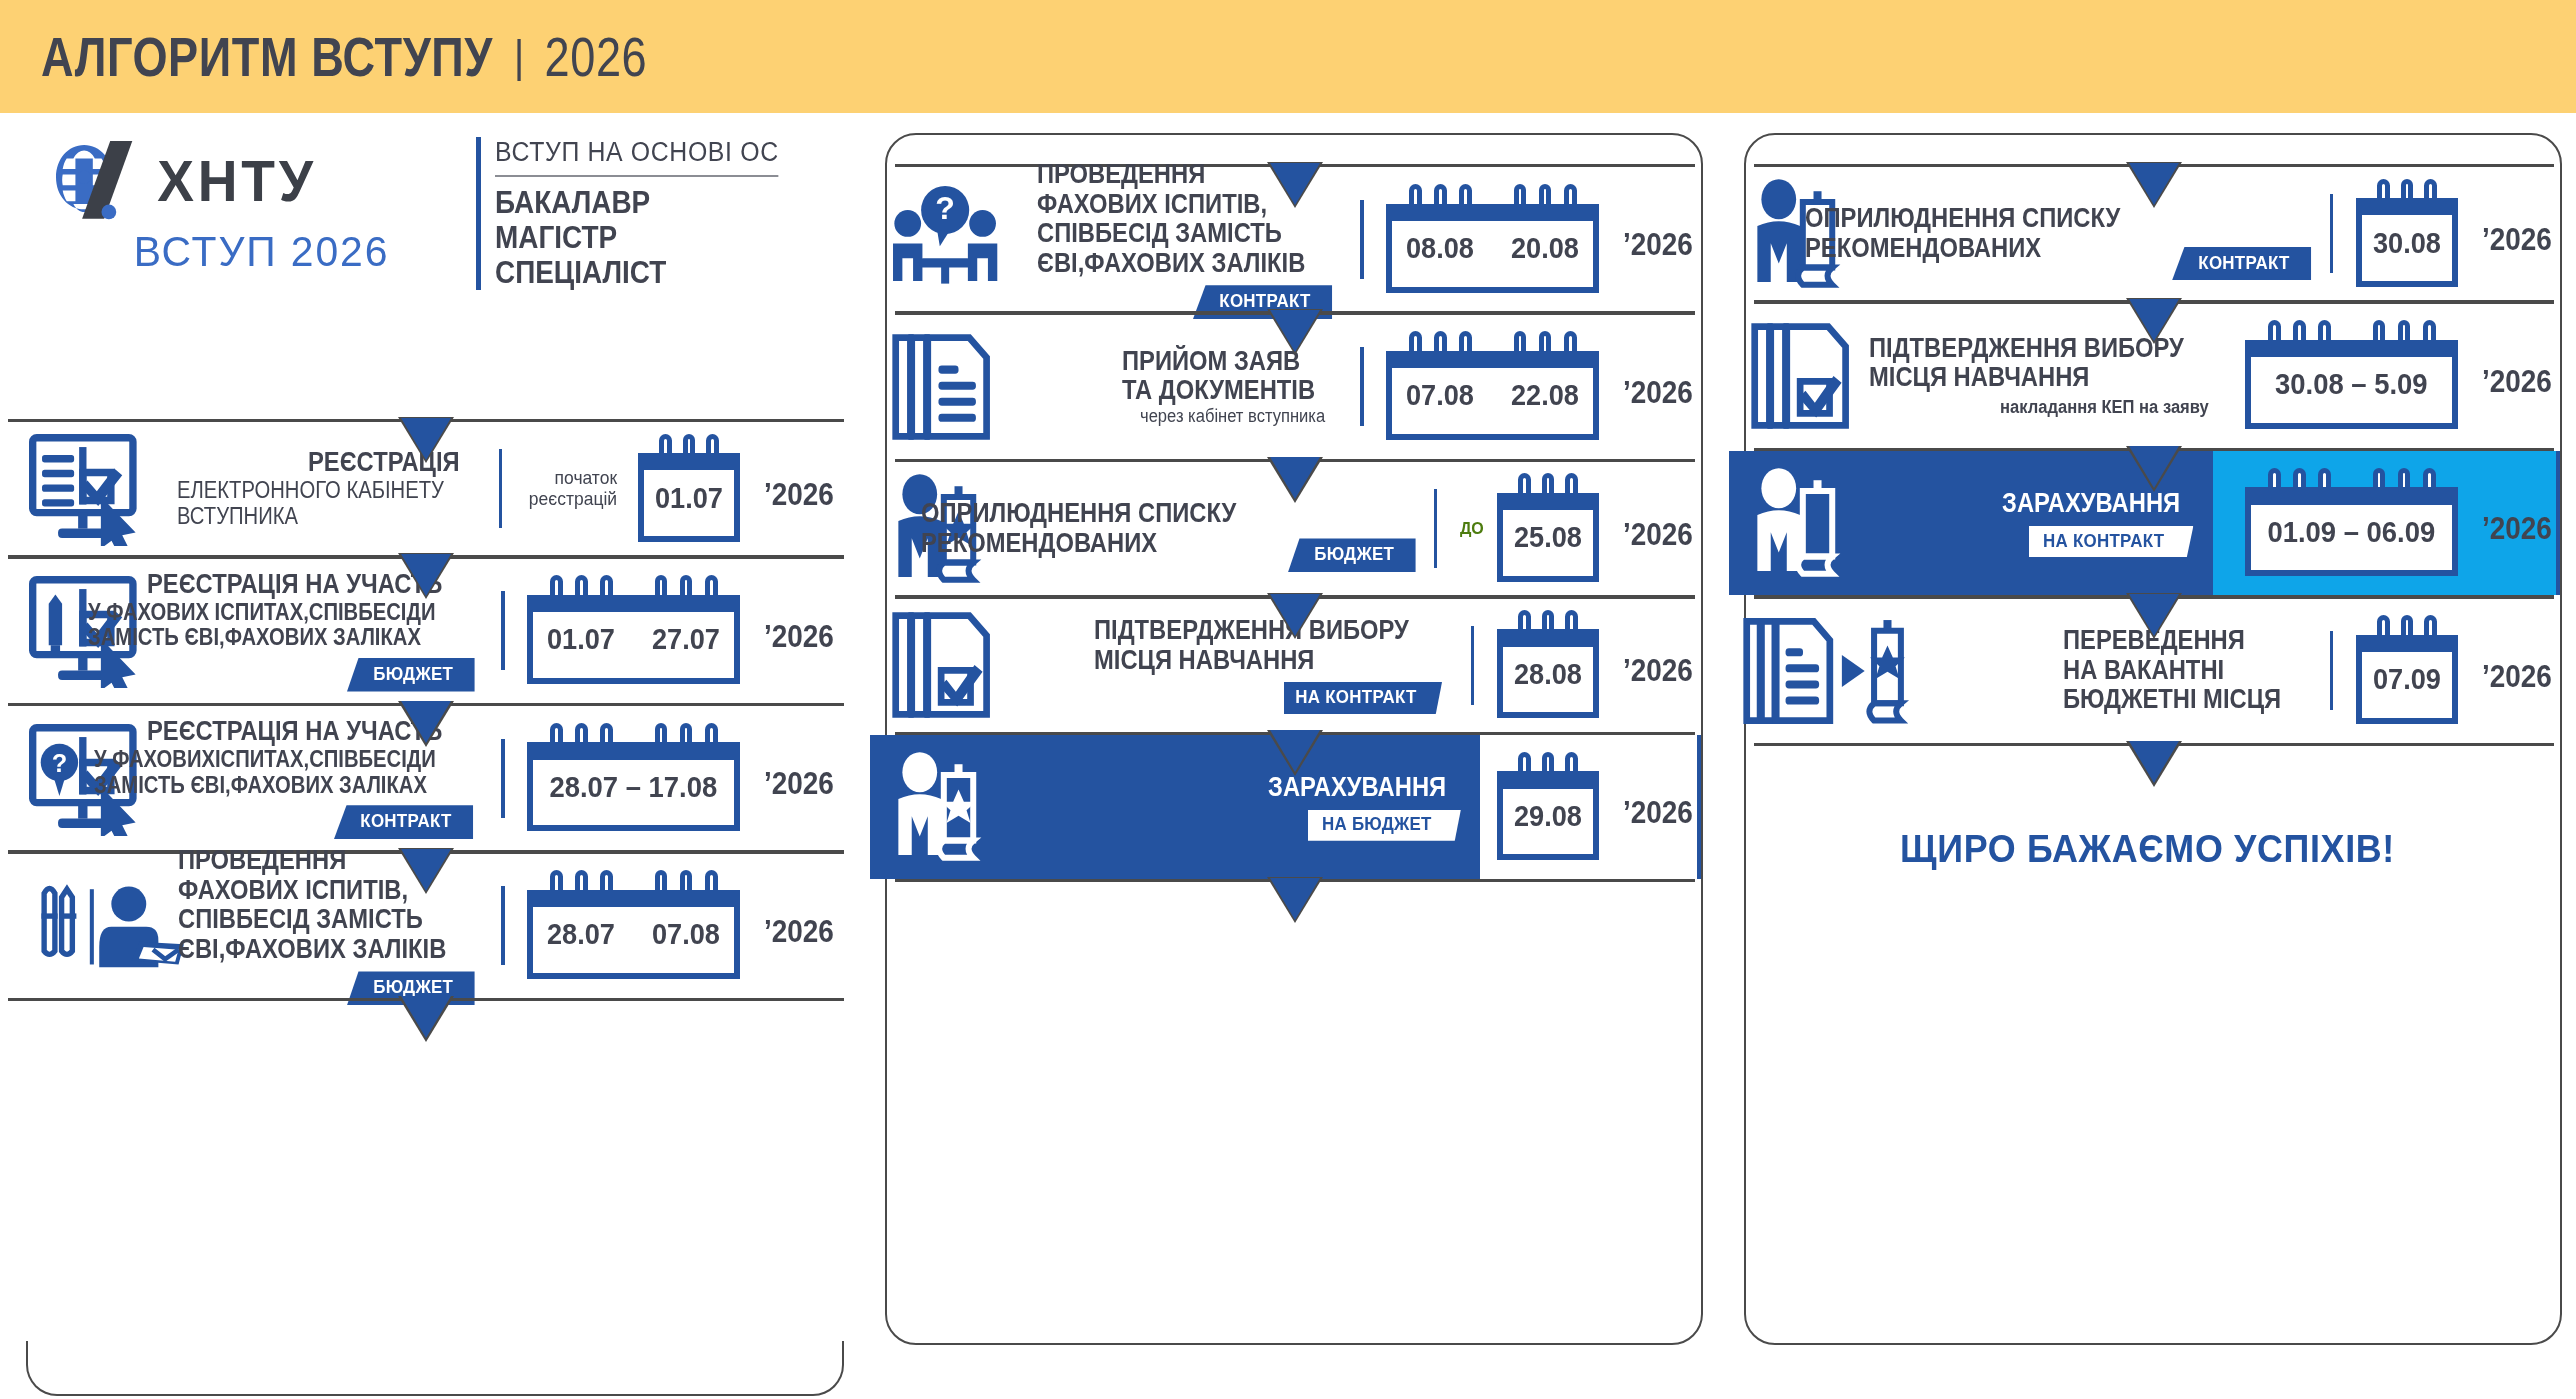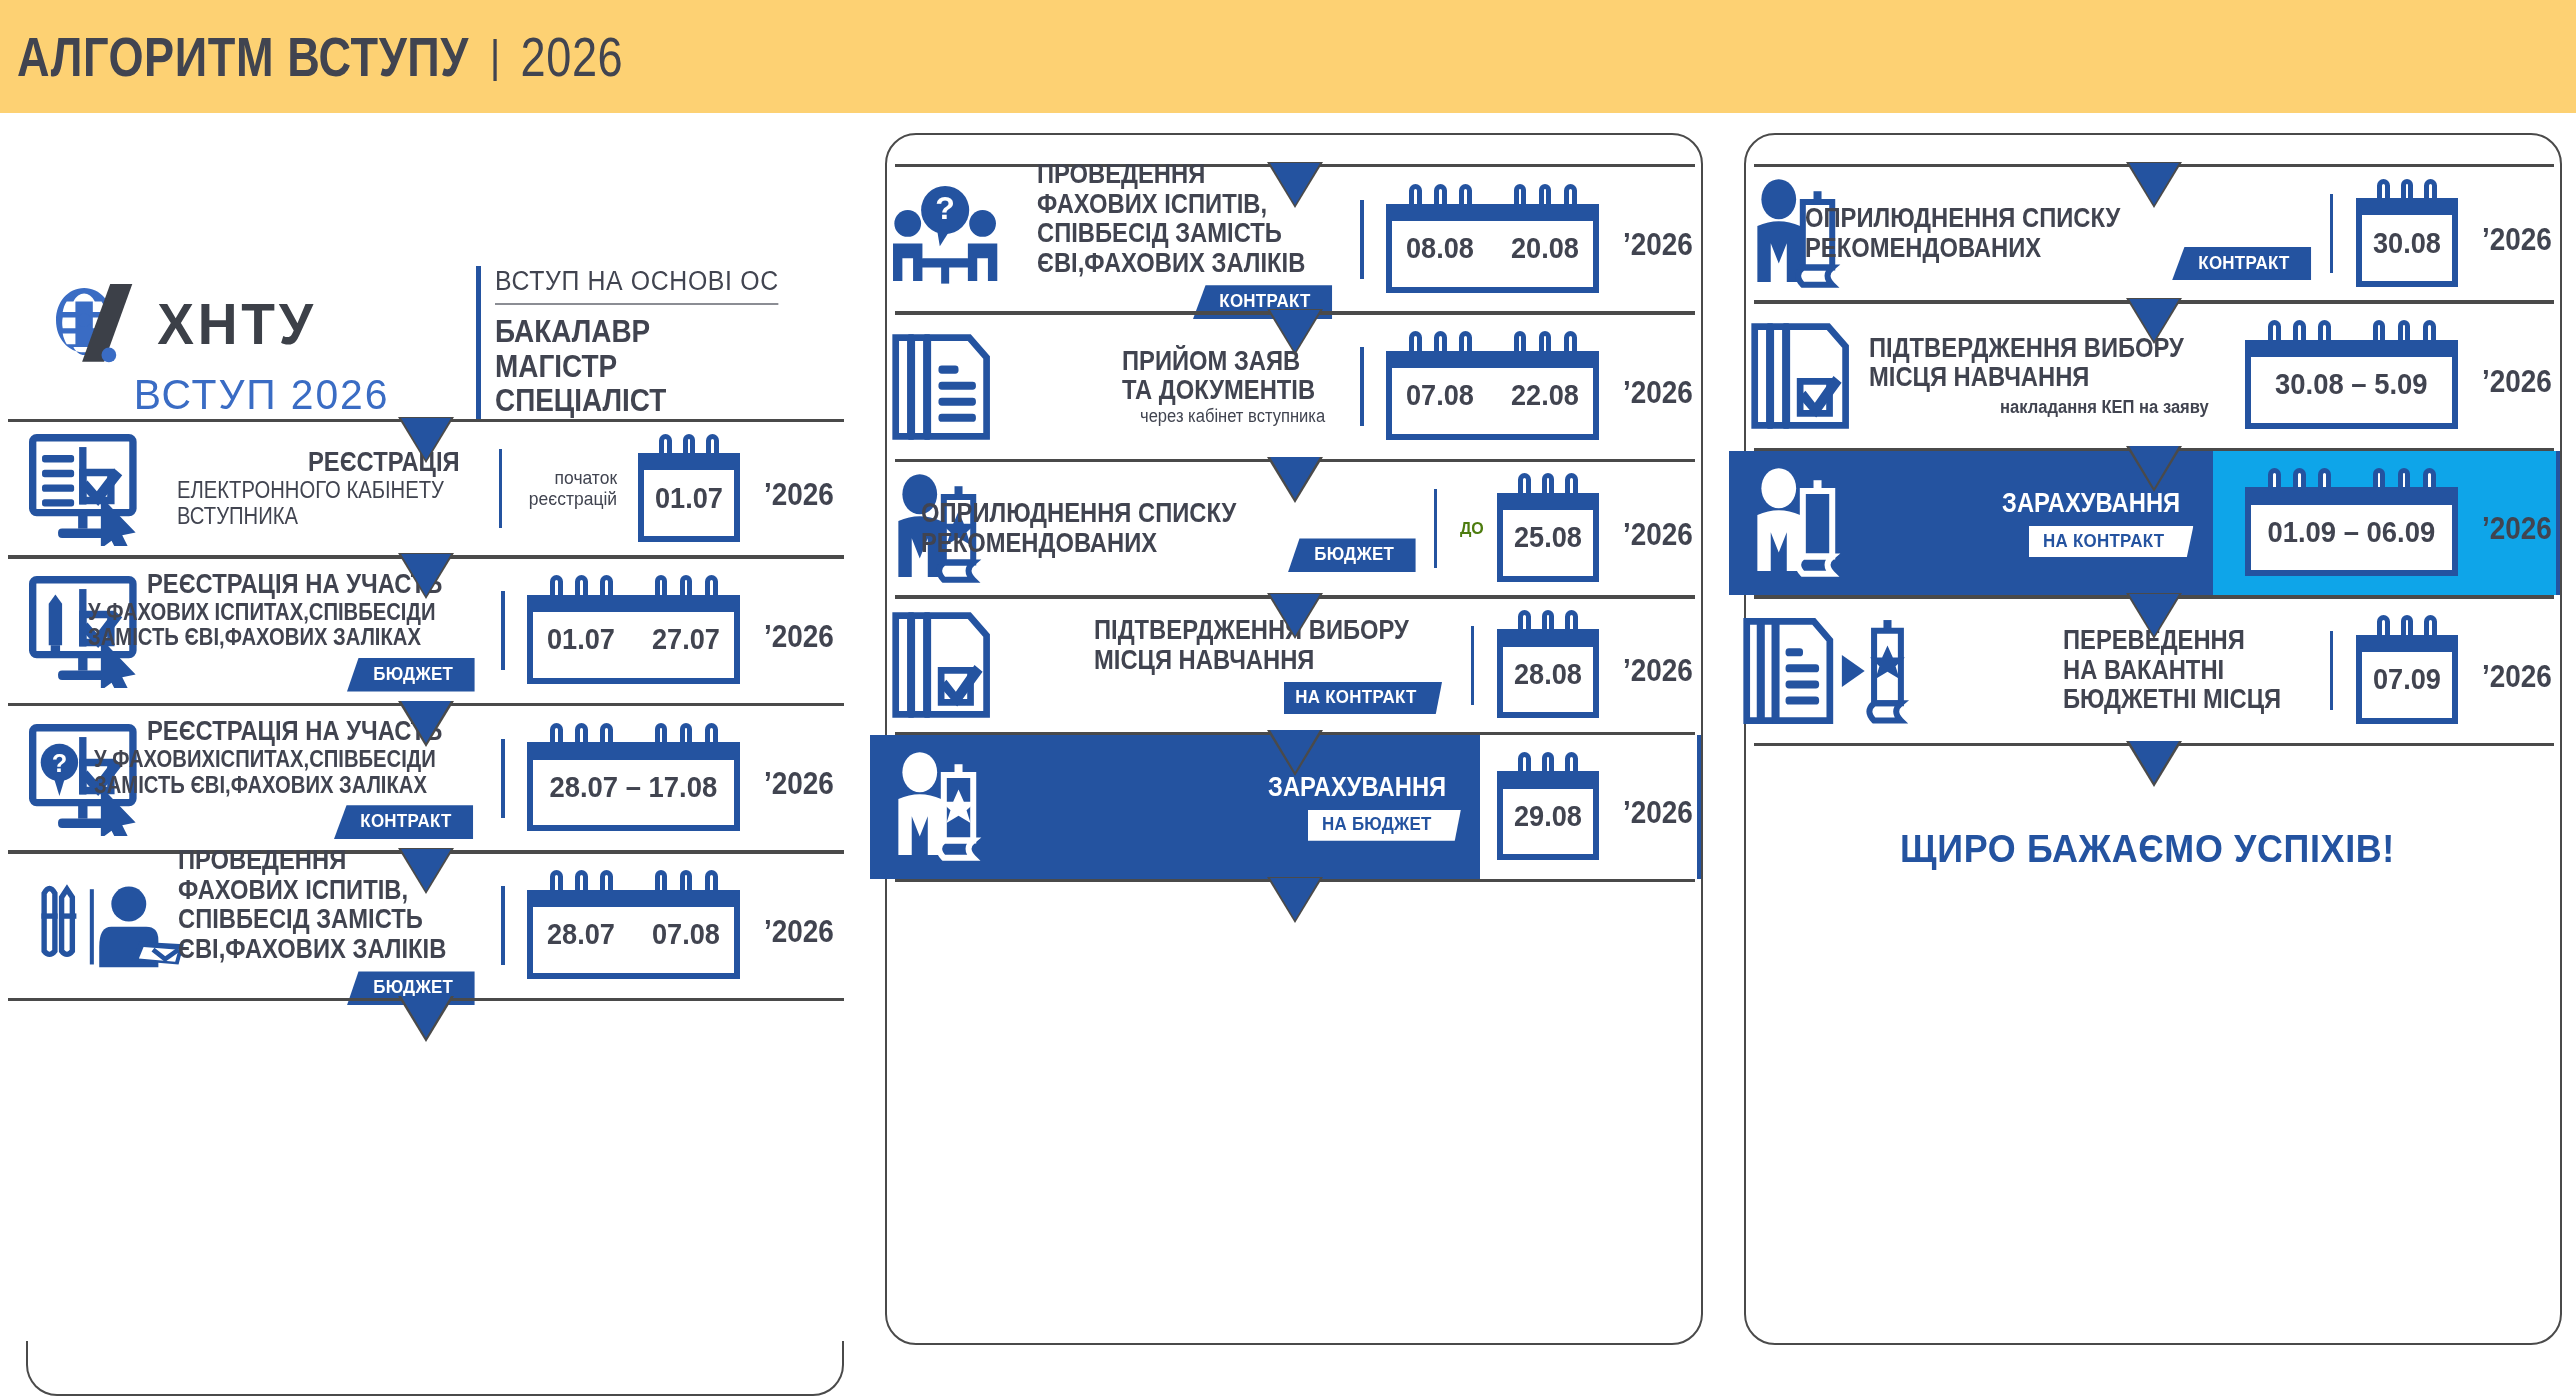--- a/index.html
+++ b/index.html
@@ -10,21 +10,21 @@
     color: #414450;
     overflow: hidden;
   }
 
   
   .header {
     height: 113px;
     background: #fdd173;
     display: flex;
     align-items: center;
-    padding-left: 17px;
+    padding-left: 41px;
   }
   .header-title {
     font-size: 55px;
     font-weight: 700;
     letter-spacing: 0.7px;
     color: #414450;
     transform: scaleX(0.82);
     transform-origin: left center;
     white-space: nowrap;
   }
@@ -300,21 +300,21 @@
     align-self: center;
     padding-top: 12px;
     transform: scaleX(0.9);
     white-space: nowrap;
   }
   .row.highlight .year { color: #414450; }
 
   
   .logo-block {
     display: flex;
-    align-items: flex-end;
+    align-items: flex-start;
     height: 282px;
     padding-left: 47px;
   }
   .logo-left { width: 429px; }
   .logo-mark { display: flex; align-items: center; }
   .logo-word {
     font-size: 58px;
     font-weight: 700;
     color: #3c4048;
     letter-spacing: 4px;

